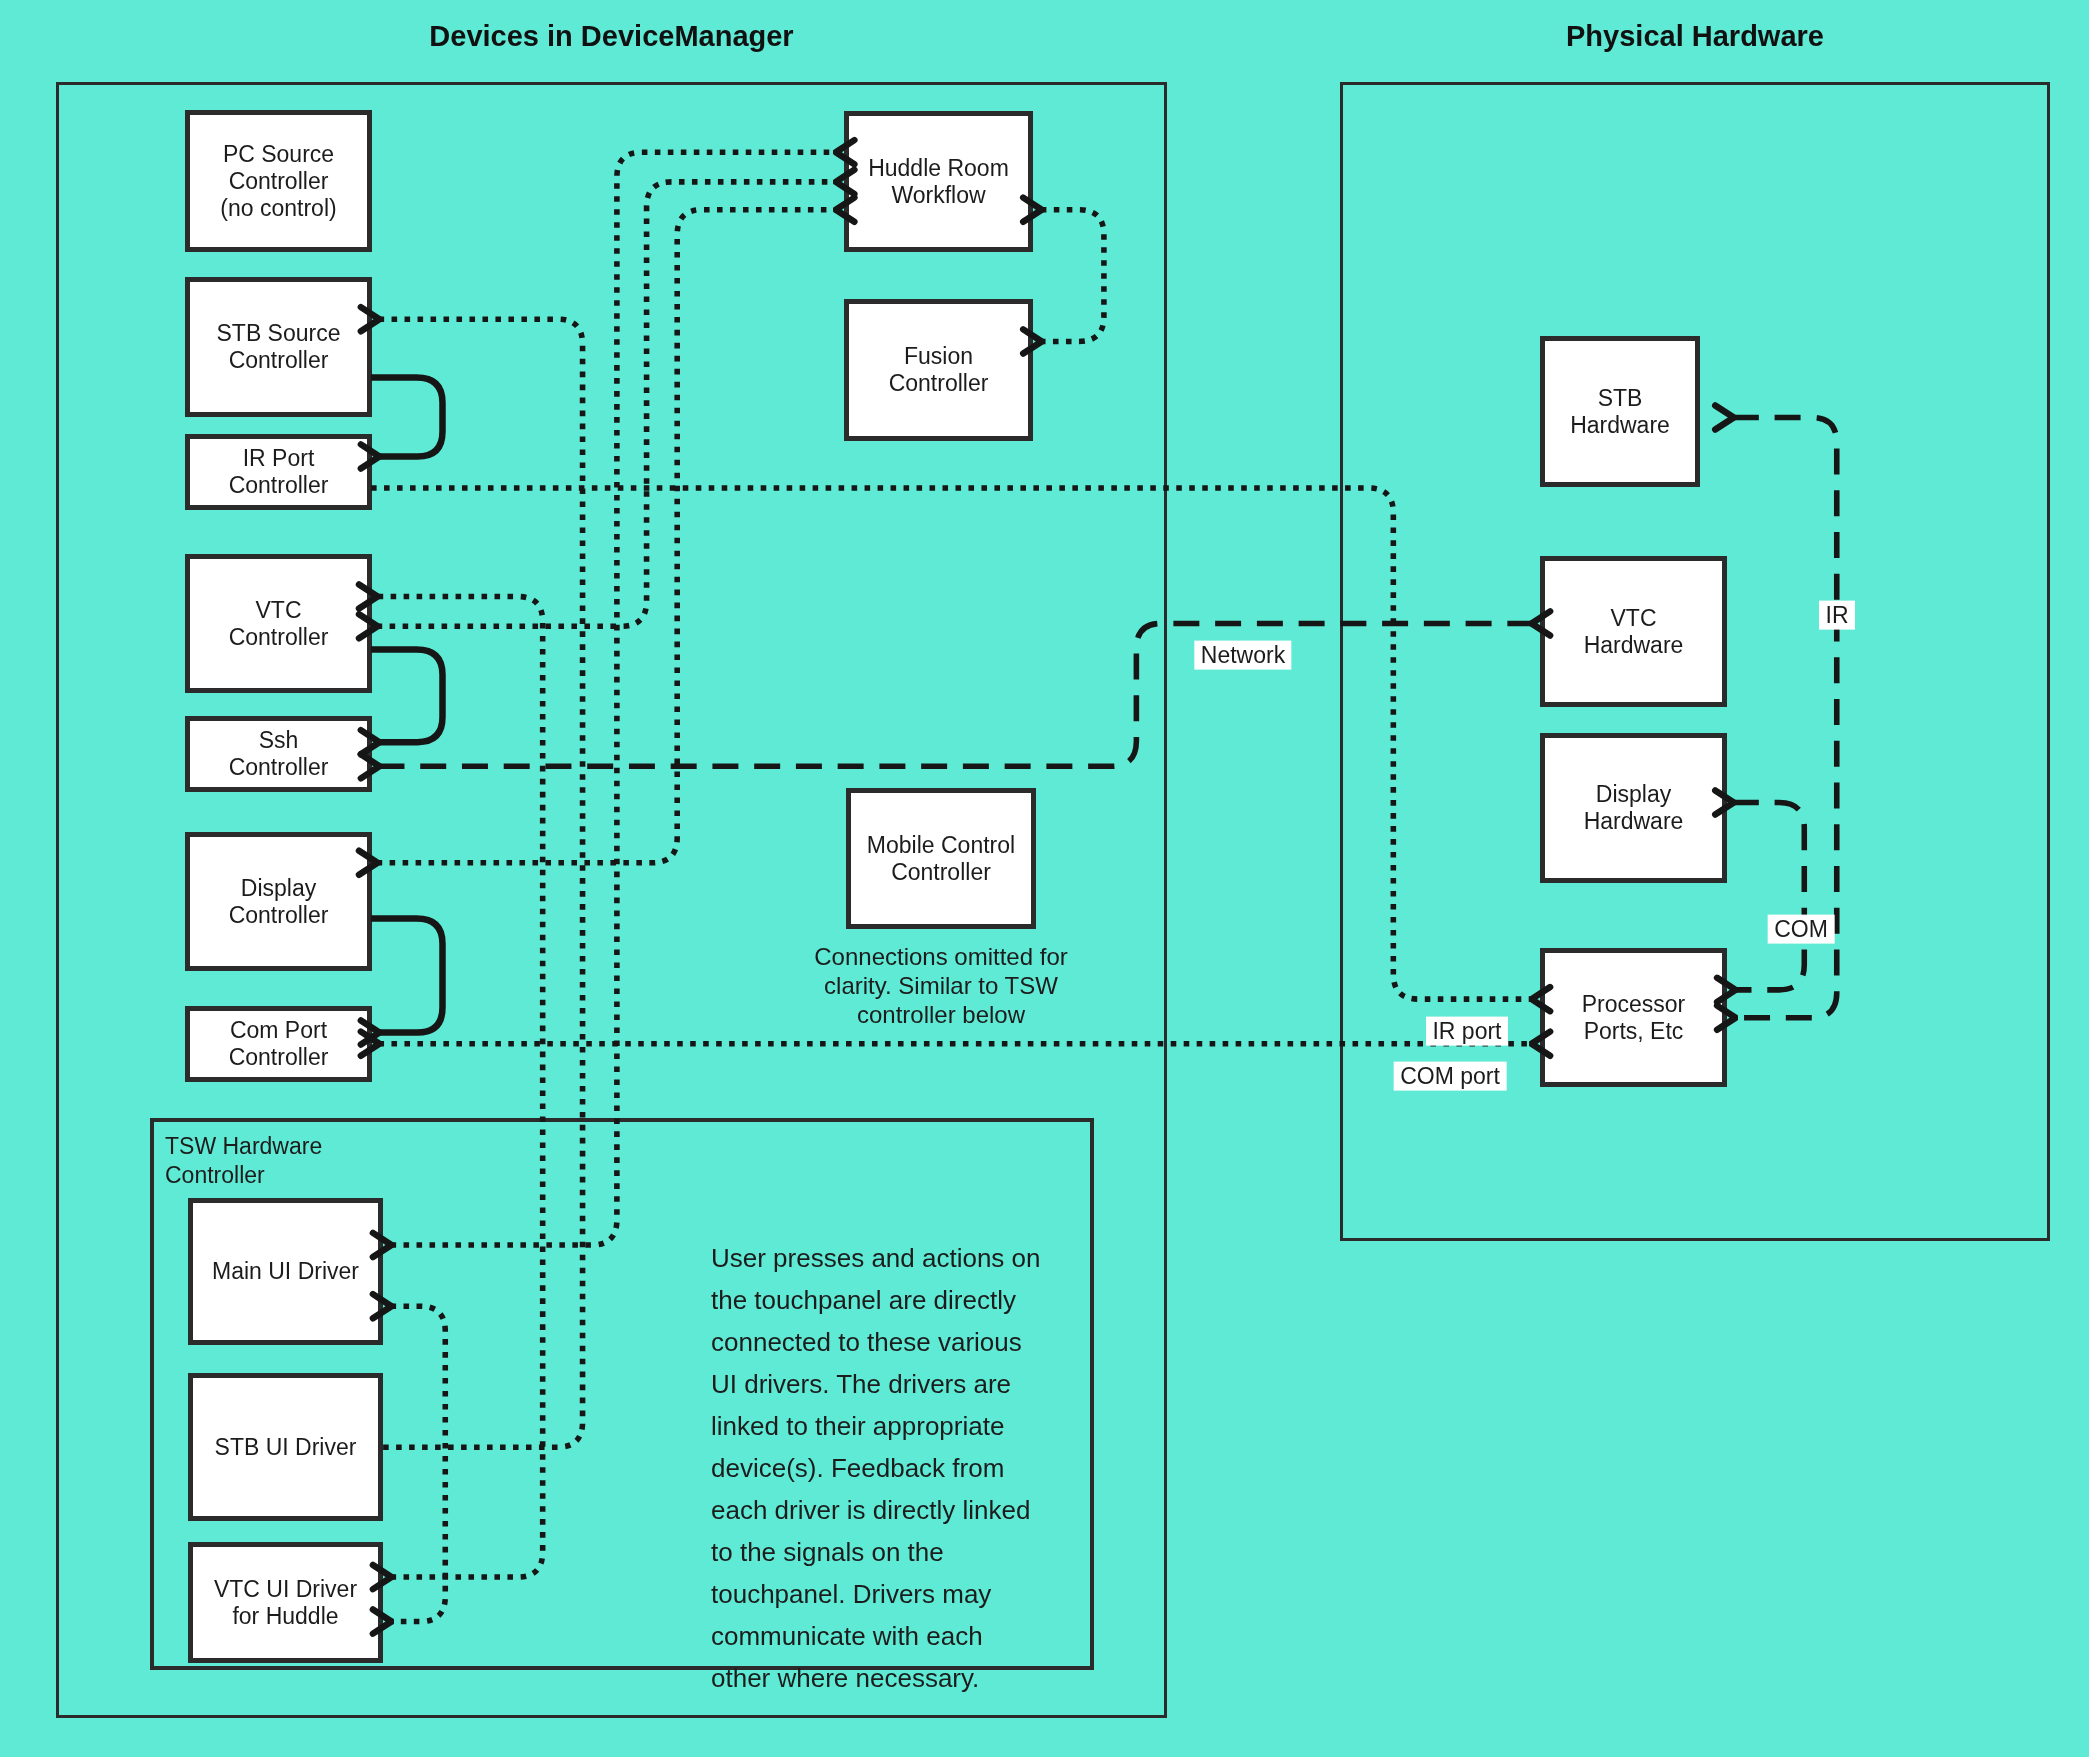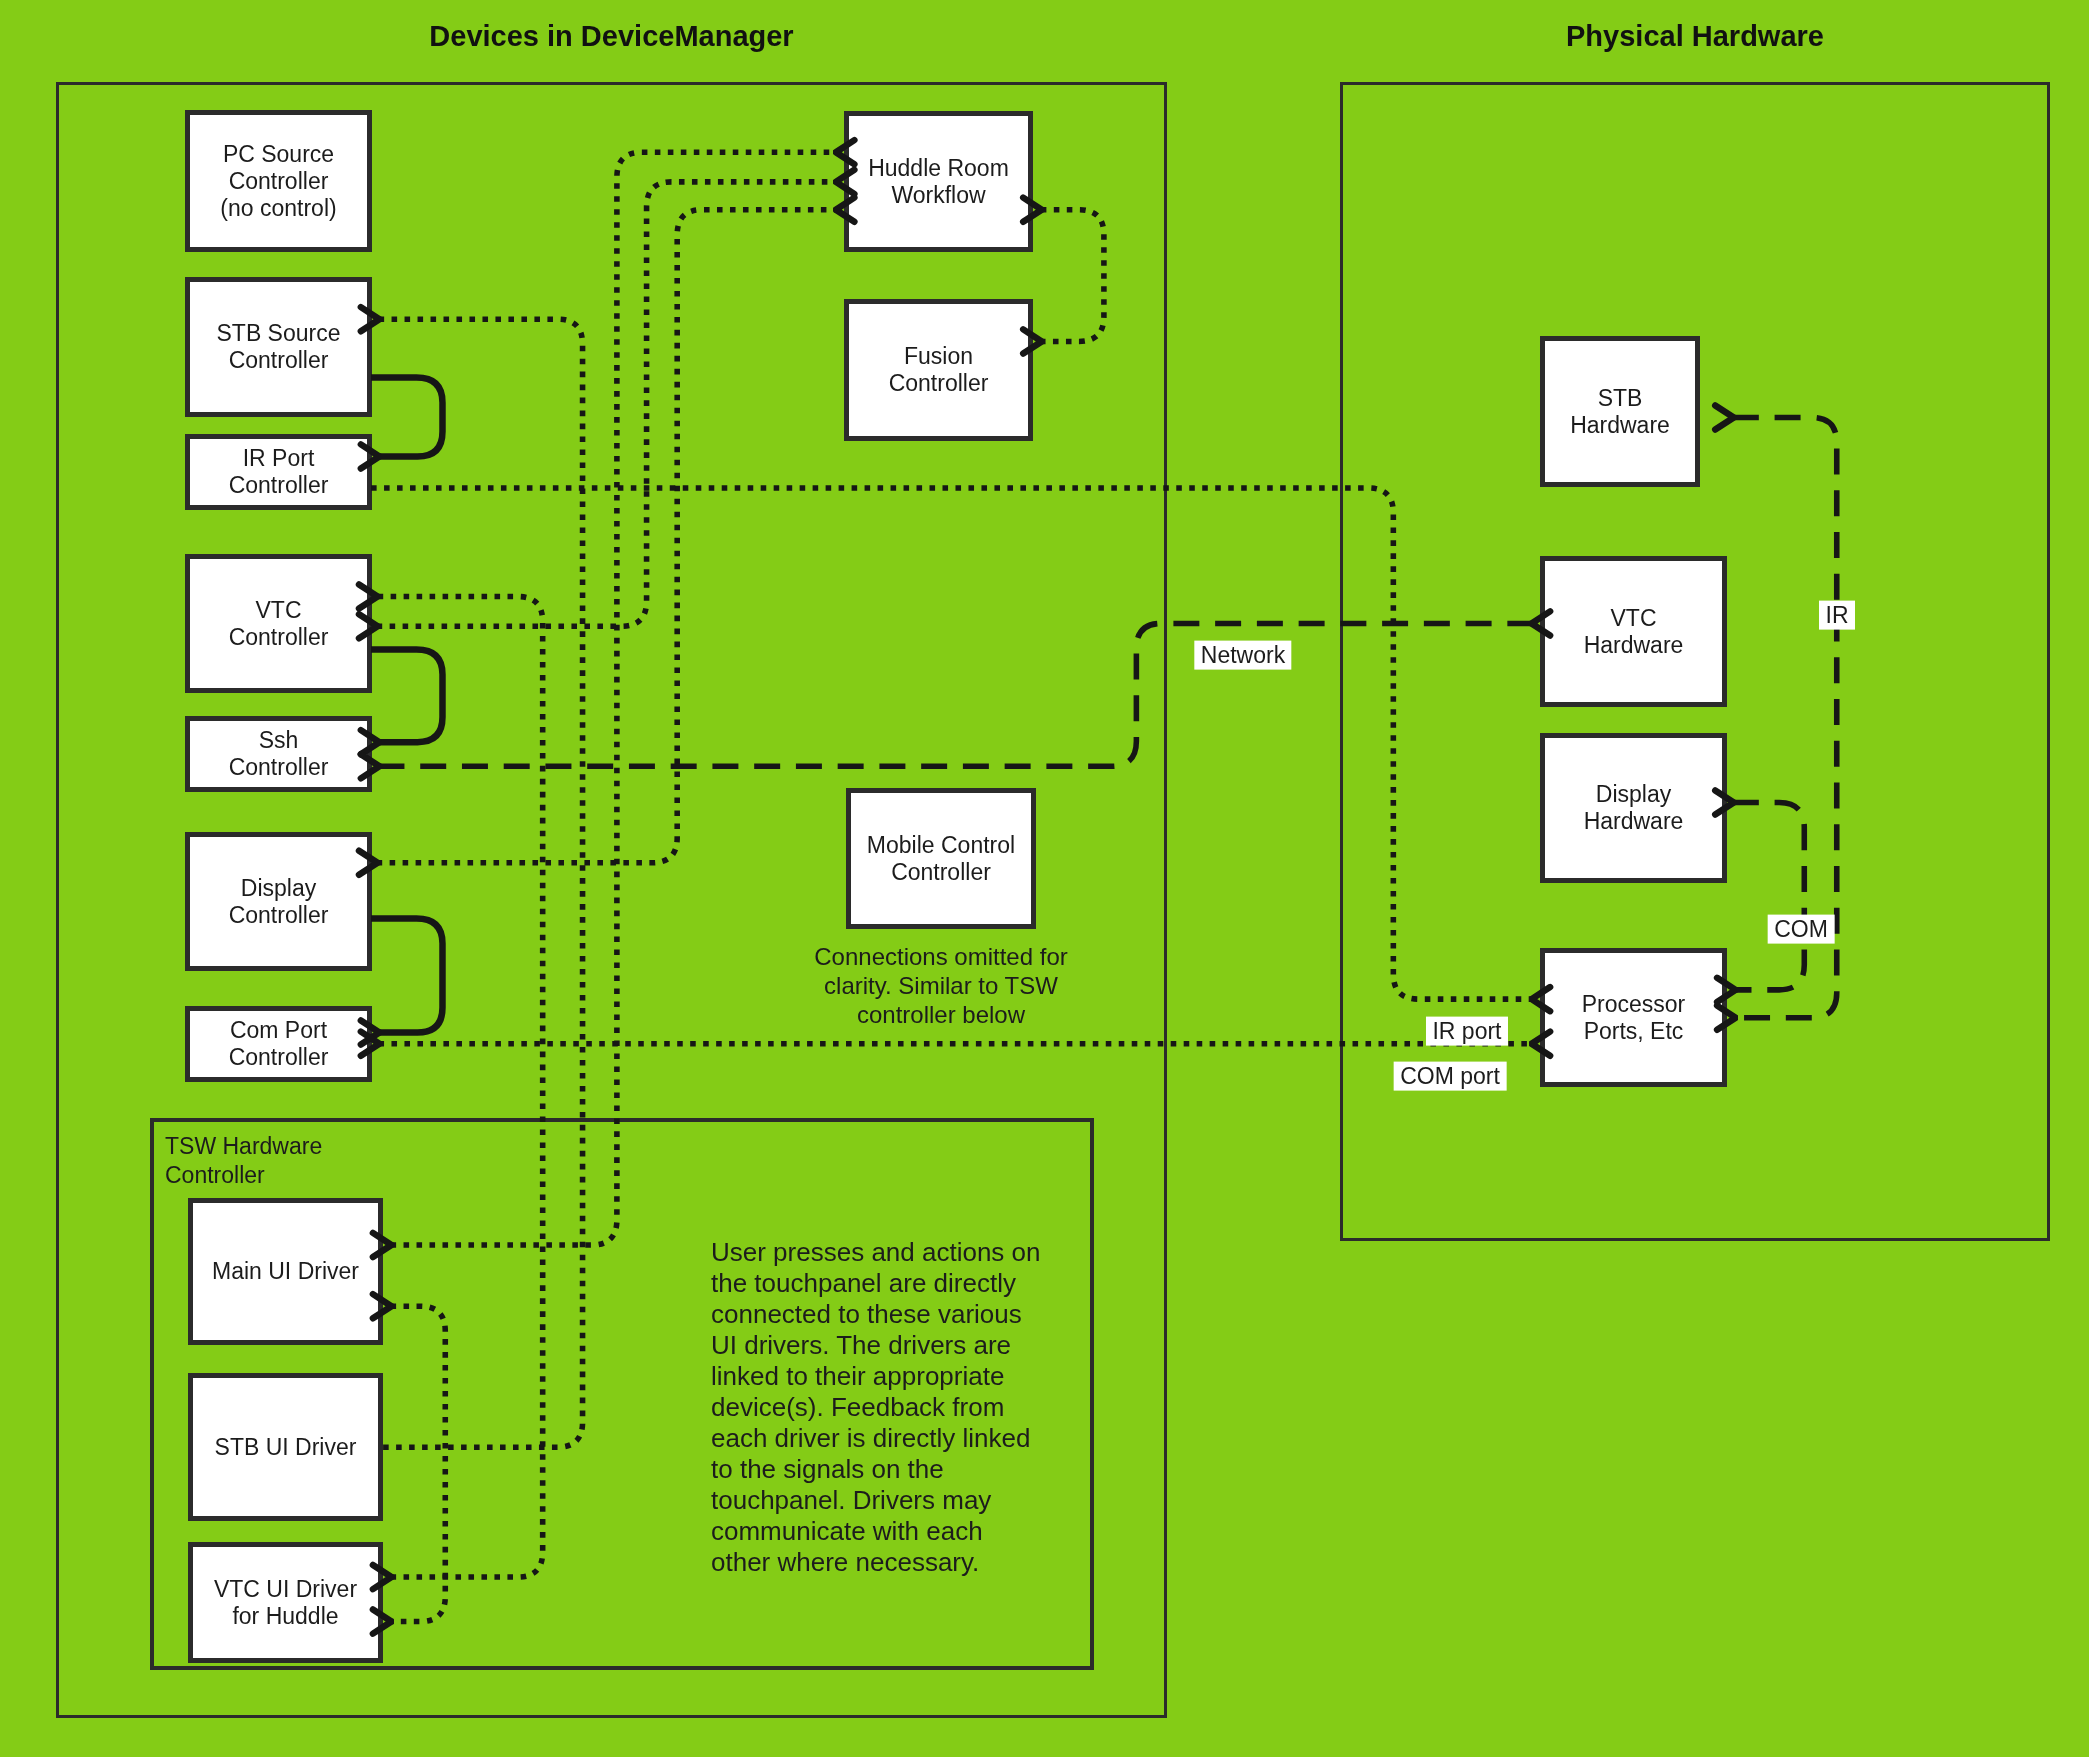--- a/index.html
+++ b/index.html
@@ -1,33 +1,33 @@
 <!DOCTYPE html>
 <html style="font-size:15px"><head>
 <meta charset="utf-8">
 <style>
   html,body{margin:0;padding:0;background:#ffffff;}
-  #canvas{position:relative;width:2090px;height:1758px;background:#84cc16;
+  #canvas{position:relative;width:2090px;height:1758px;background:#5eead4;
           font-family:"Liberation Sans", sans-serif;color:#1c1c1c;overflow:hidden;}
   .container{position:absolute;box-sizing:border-box;border:3.7px solid #2b2b2b;background:transparent;}
   .node{position:absolute;box-sizing:border-box;border:5.6px solid #2b2b2b;background:#ffffff;
         display:flex;align-items:center;justify-content:center;text-align:center;
         font-size:23px;line-height:27px;white-space:pre-line;color:#1c1c1c;z-index:3;}
   .diagram-title{position:absolute;text-align:center;font-size:29px;font-weight:bold;color:#111;z-index:2;}
   svg#wires{position:absolute;left:0;top:0;z-index:4;pointer-events:none;}
   .dotted{fill:none;stroke:#161616;stroke-width:6;stroke-dasharray:6 8;stroke-linecap:butt;}
   .dashed{fill:none;stroke:#161616;stroke-width:6;stroke-dasharray:28 17;stroke-linecap:butt;}
   .solid{fill:none;stroke:#161616;stroke-width:7;}
   .arrow-end{marker-end:url(#arrow);}
   .arrow-both{marker-end:url(#arrow);marker-start:url(#arrow);}
   .line-label{position:absolute;transform:translate(-50%,-50%);background:#ffffff;
               padding:0.9px 6.5px;font-size:23px;color:#1c1c1c;z-index:5;white-space:nowrap;margin-top:32px;}
   .note{position:absolute;white-space:pre-line;color:#1c1c1c;z-index:2;}
   #mobile-note{left:802px;top:942px;width:278px;text-align:center;font-size:24px;line-height:29px;}
-  #touchpanel-note{left:711px;top:1237px;width:390px;text-align:left;font-size:26px;line-height:31px;}
+  #touchpanel-note{left:711px;top:1237px;width:390px;text-align:left;font-size:26px;line-height:42px;}
   #tsw-label{left:165px;top:1132px;text-align:left;font-size:23px;line-height:29px;font-weight:normal;}
 </style>
 </head>
 <body>
 
 <div id="canvas">
 
   <div class="diagram-title" style="left:56px;top:20.4px;width:1111px;">Devices in DeviceManager</div>
   <div class="diagram-title" style="left:1340px;top:20.4px;width:710px;">Physical Hardware</div>
 

